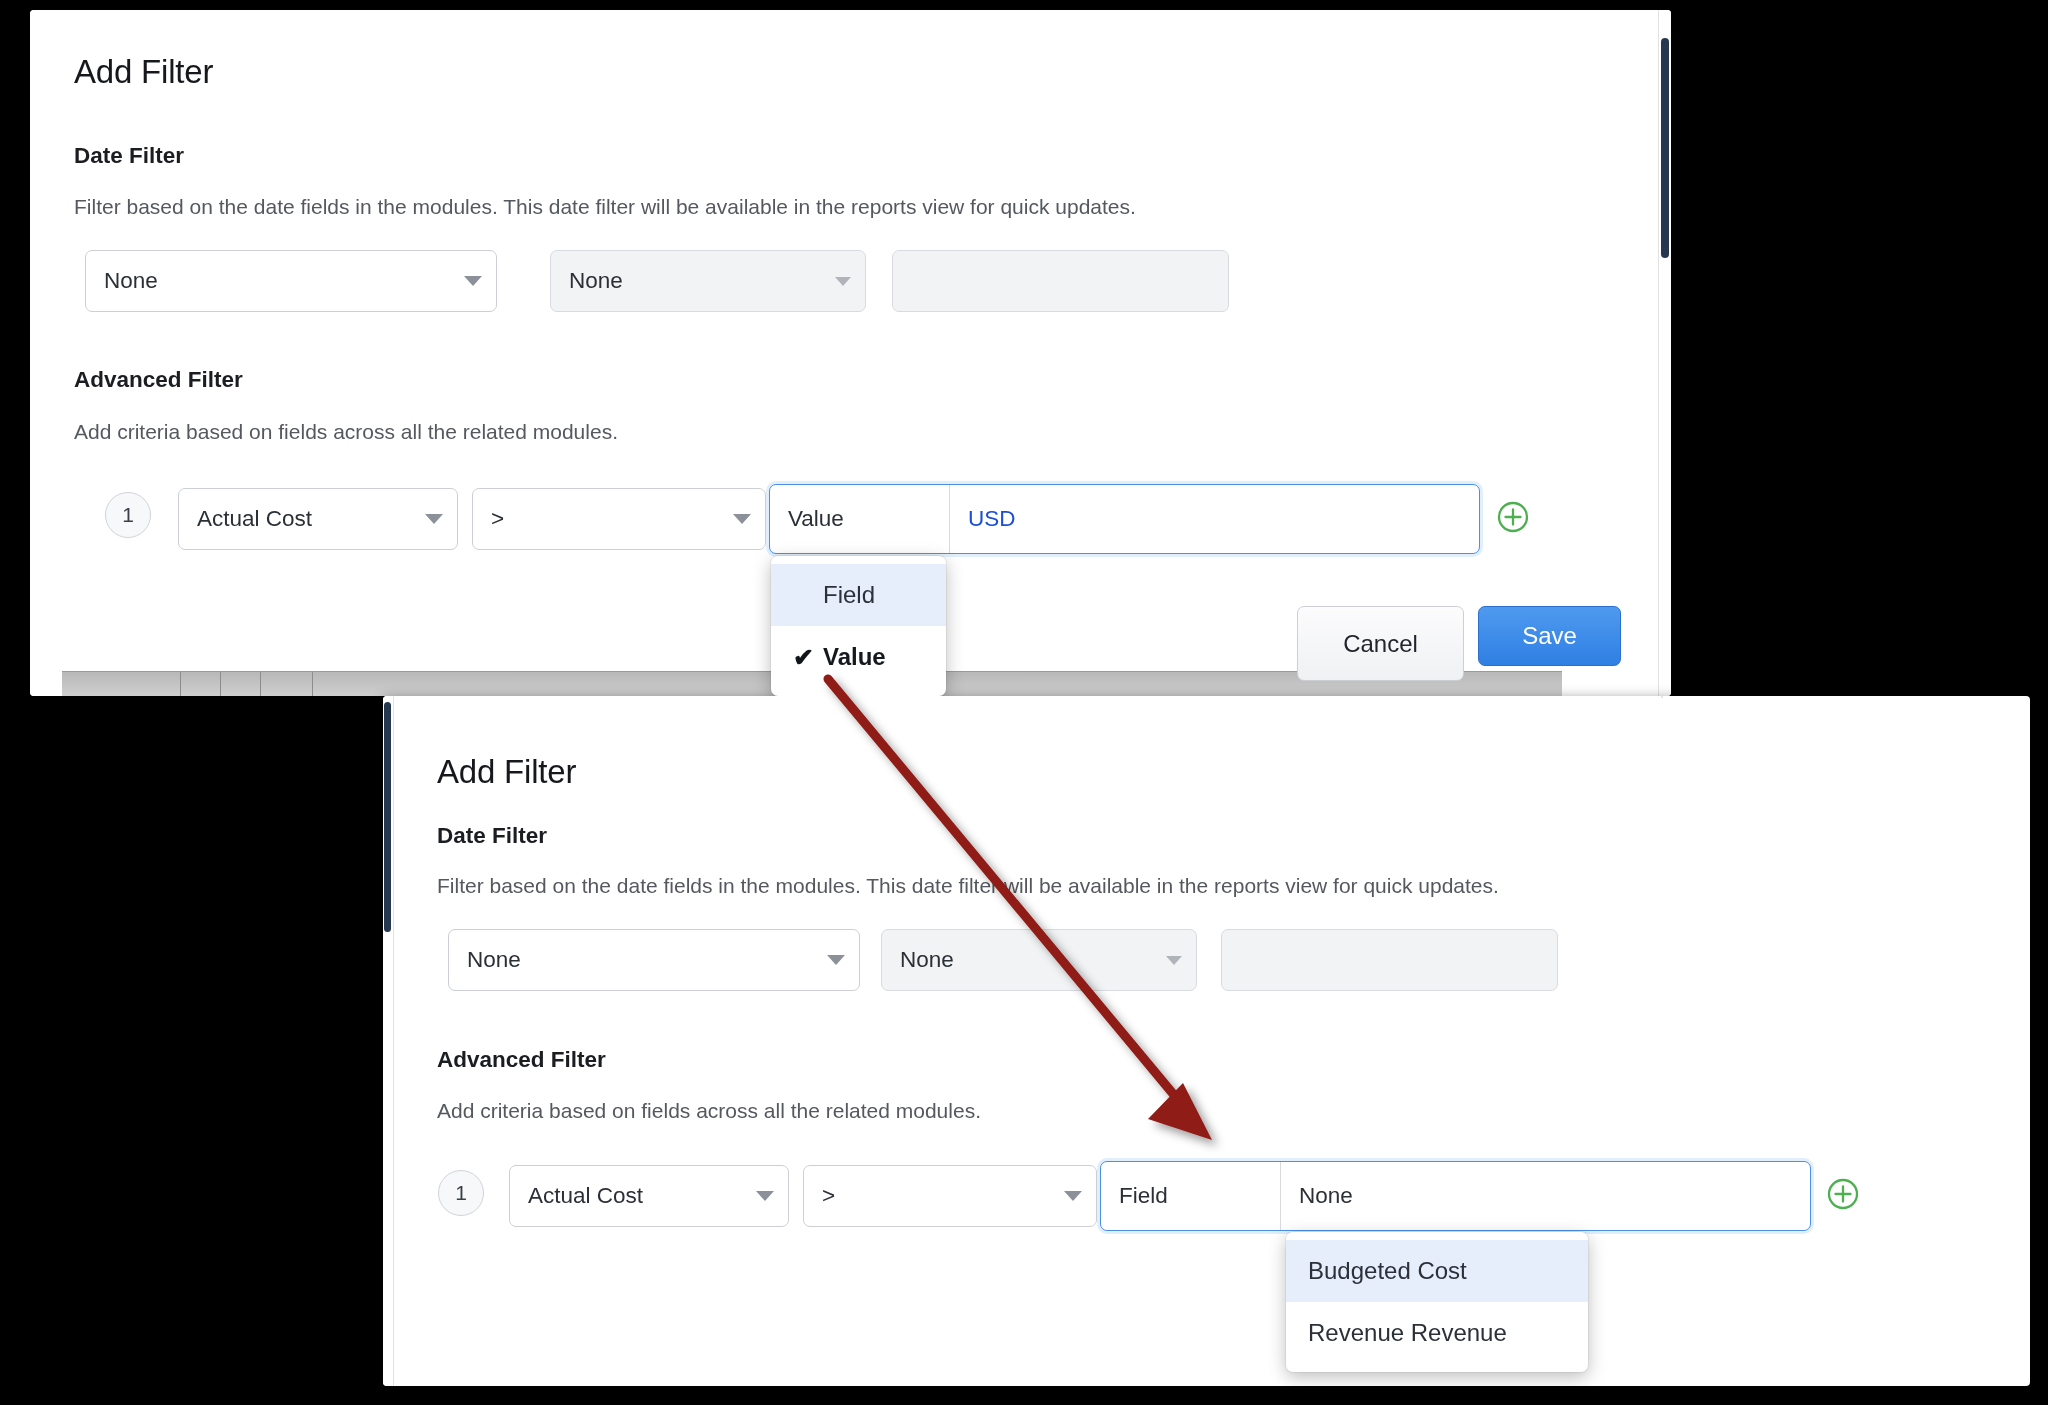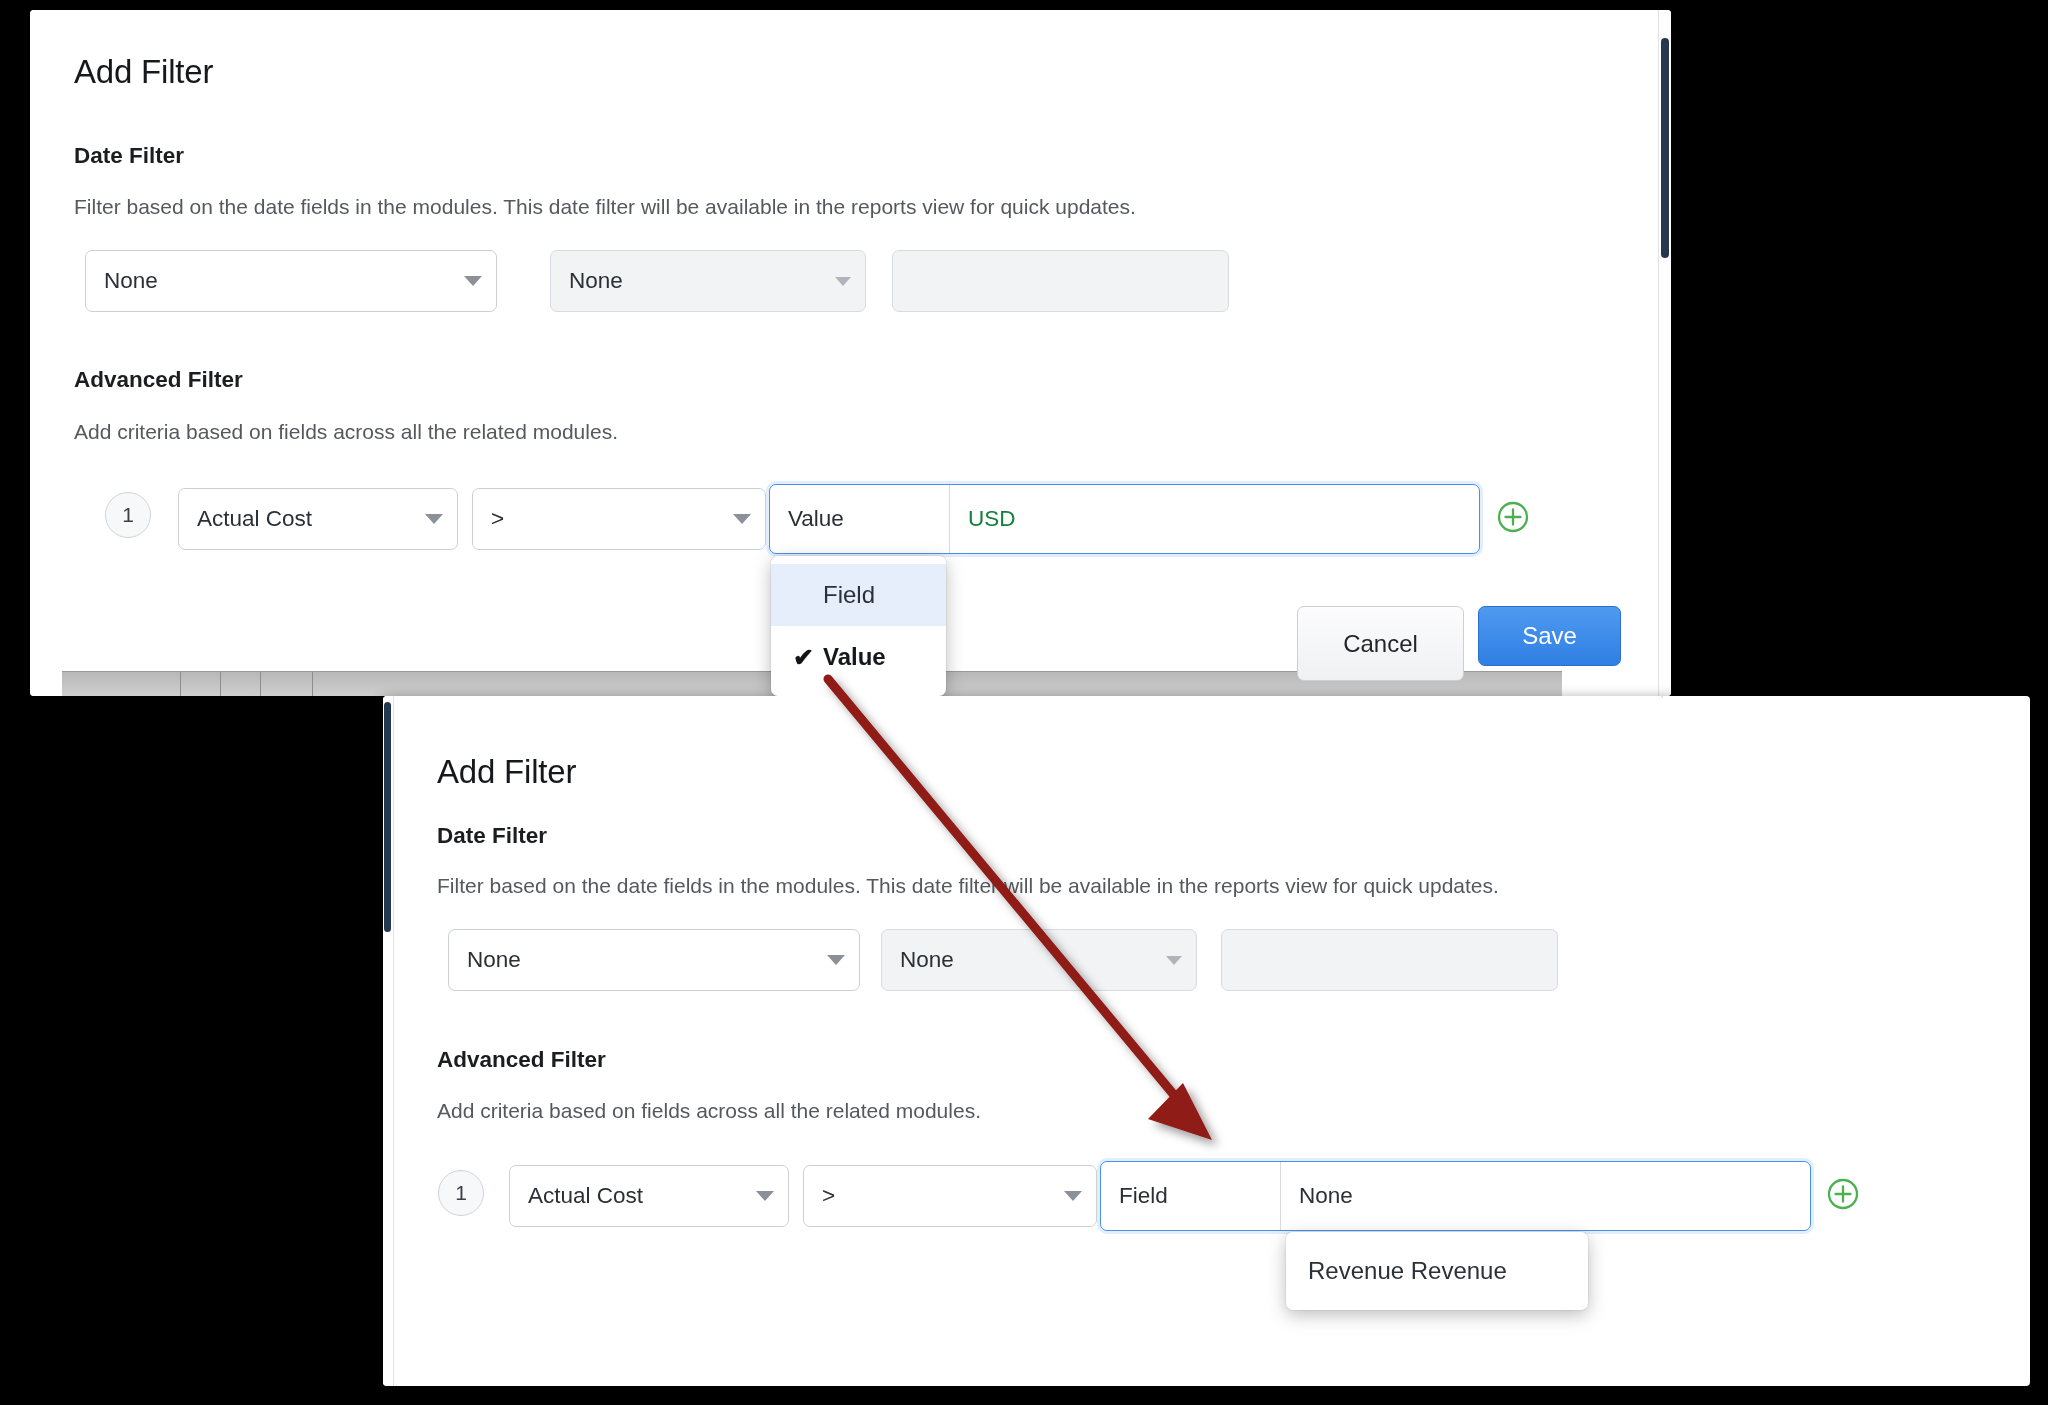--- a/index.html
+++ b/index.html
@@ -168,21 +168,21 @@
   .focus-wrap .part-left .lbl { flex: 1 1 auto; white-space: nowrap; }
   .focus-wrap .part-right {
     box-sizing: border-box;
     flex: 1 1 auto;
     display: flex;
     align-items: center;
     padding: 0 18px;
     font-size: 22.5px;
     border-radius: 0 6px 6px 0;
   }
-  .focus-wrap .part-right .ph { color: #15803d; }
+  .focus-wrap .part-right .ph { color: #1d4ed8; }
   .focus-wrap .part-right .val { color: #2b2f36; flex: 1 1 auto; }
 
   
   .idx-bubble {
     position: absolute;
     box-sizing: border-box;
     width: 46px;
     height: 46px;
     border-radius: 50%;
     border: 1px solid #cfd3d8;
@@ -386,20 +386,23 @@
         <span class="lbl">Field</span>
         <span class="caret"></span>
       </div>
       <div class="part-right">
         <span class="val">None</span>
         <span class="caret"></span>
       </div>
     </div>
 
     <div class="popup" style="left:903px; top:536px; width:302px;">
+      <div class="opt hl" style="height:62px;">
+        <span>Budgeted Cost</span>
+      </div>
       <div class="opt" style="height:62px;">
         <span>Revenue Revenue</span>
       </div>
     </div>
 
     <svg class="plus-icon" style="left:1444px; top:482px;" viewBox="0 0 32 32">
       <circle cx="16" cy="16" r="14" fill="none" stroke="#4caf50" stroke-width="2.3"></circle>
       <line x1="16" y1="8.5" x2="16" y2="23.5" stroke="#4caf50" stroke-width="2.3" stroke-linecap="round"></line>
       <line x1="8.5" y1="16" x2="23.5" y2="16" stroke="#4caf50" stroke-width="2.3" stroke-linecap="round"></line>
     </svg>

